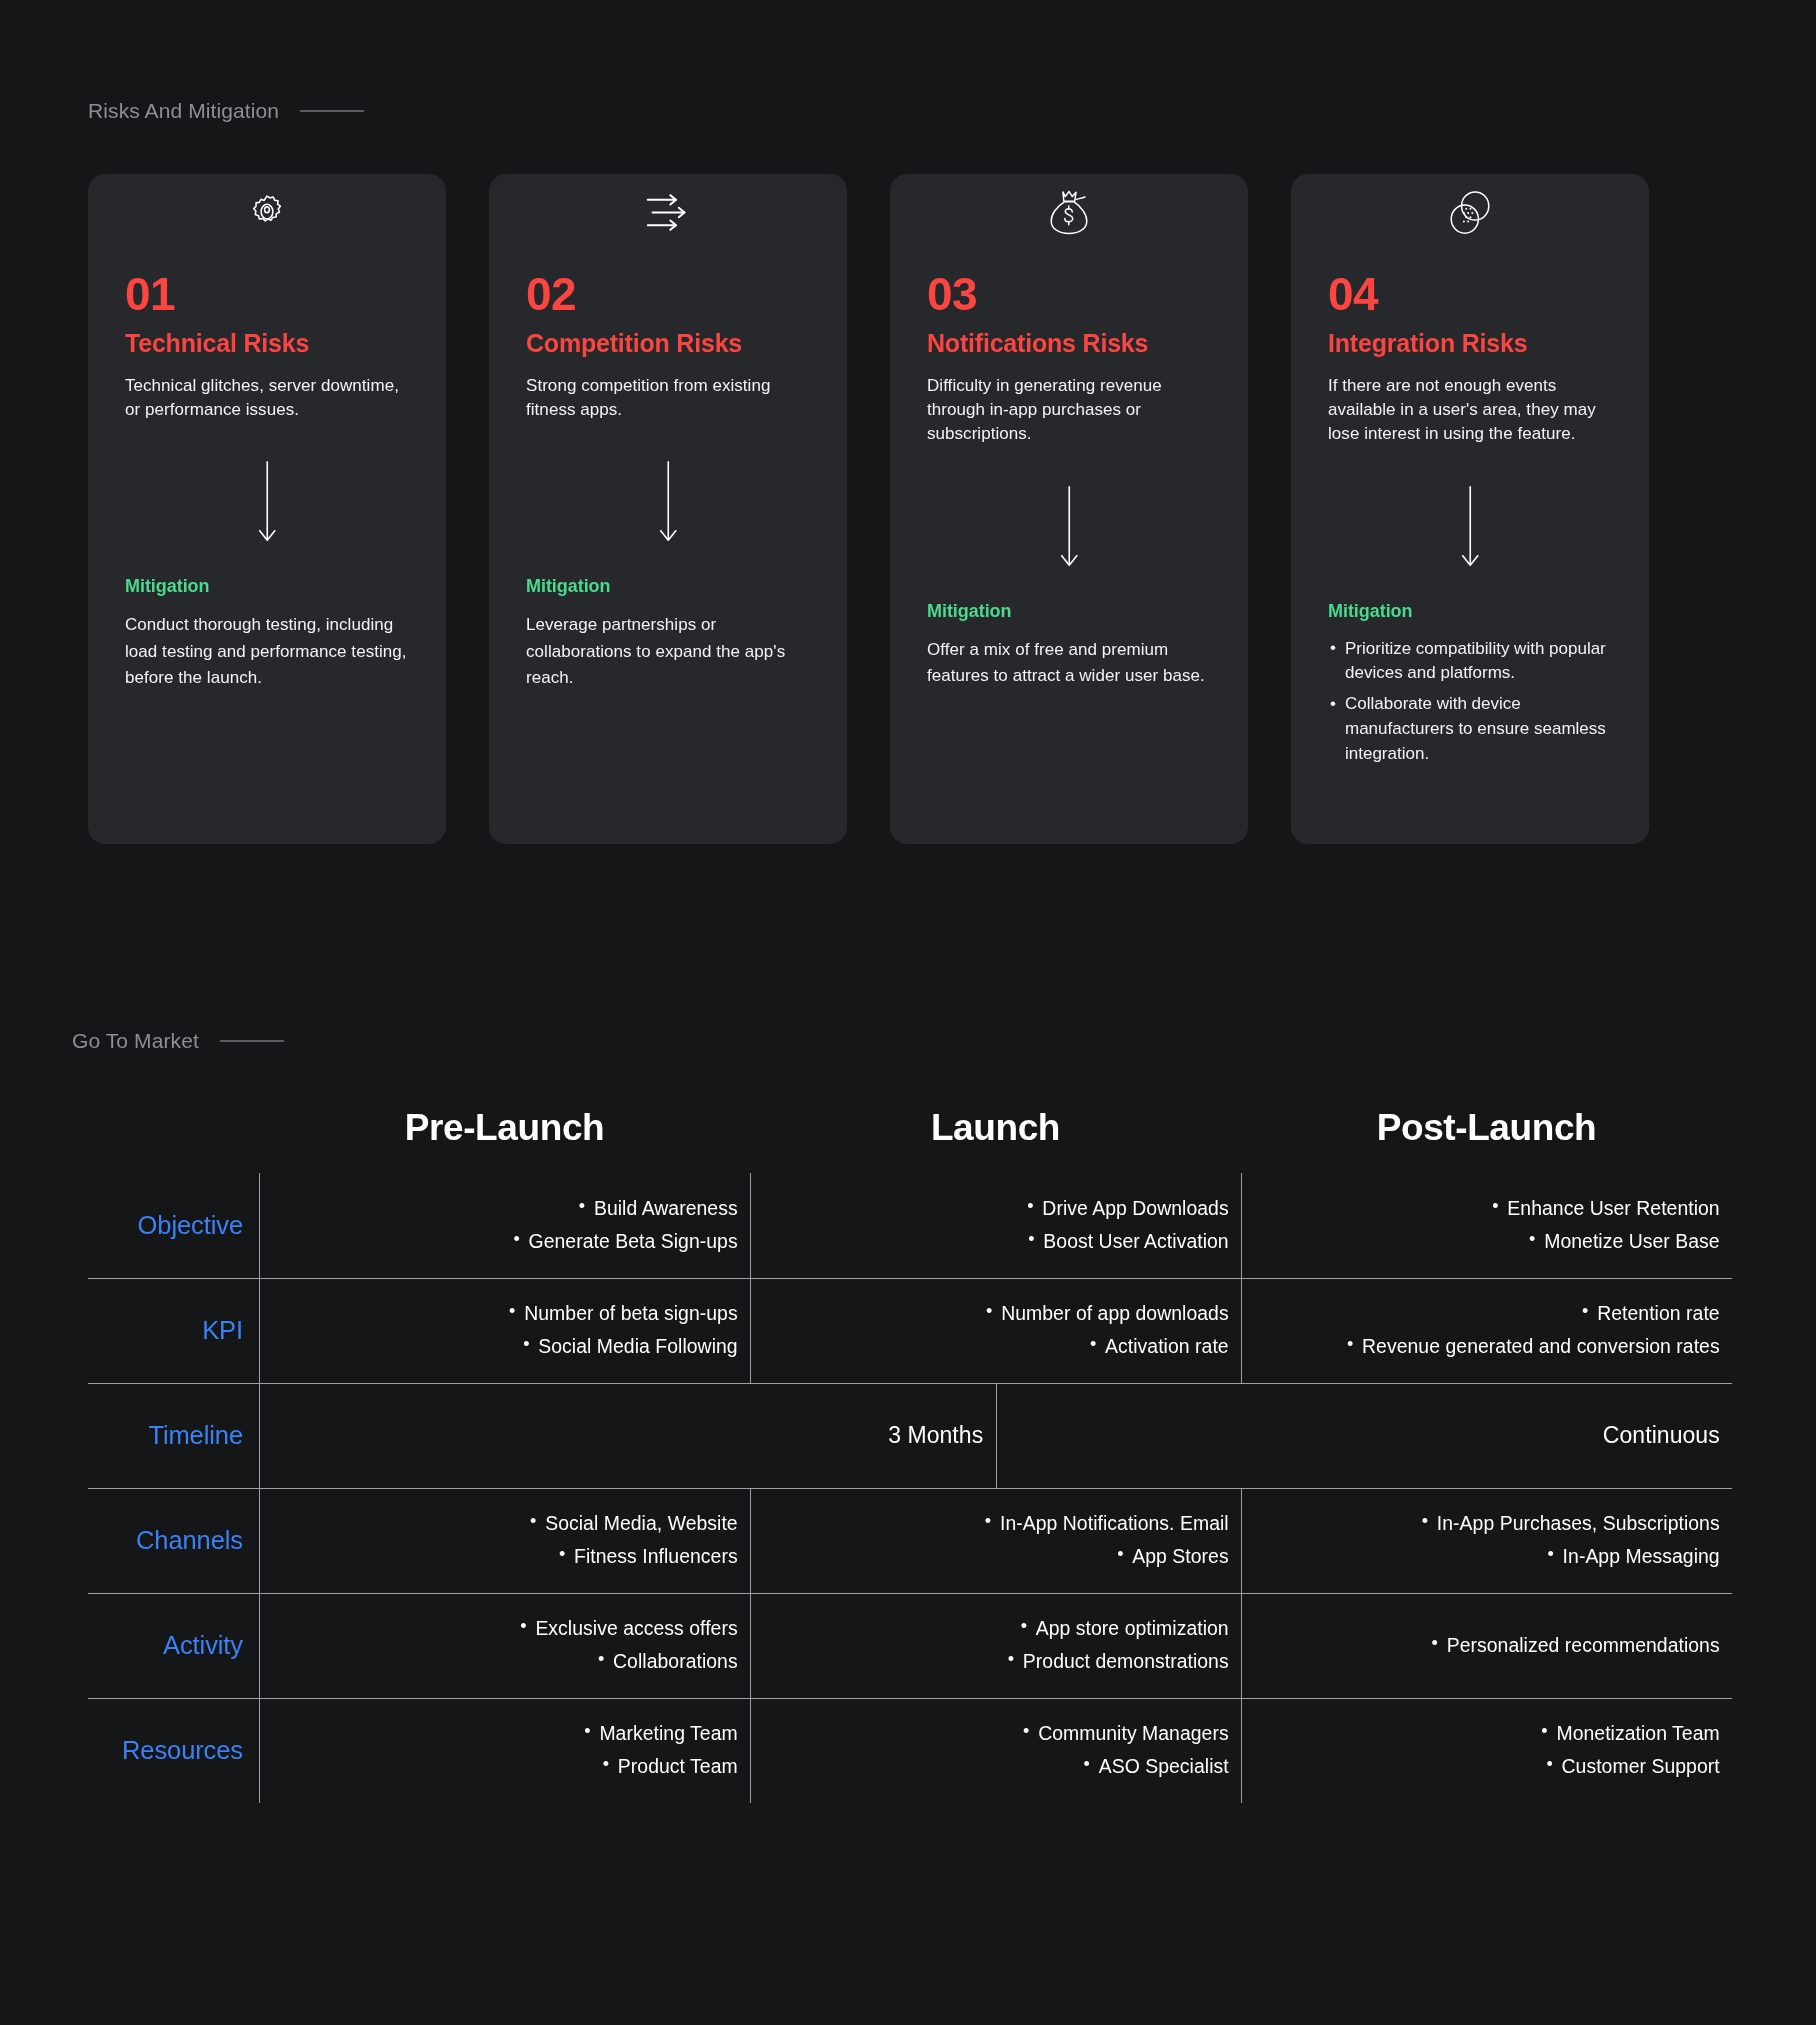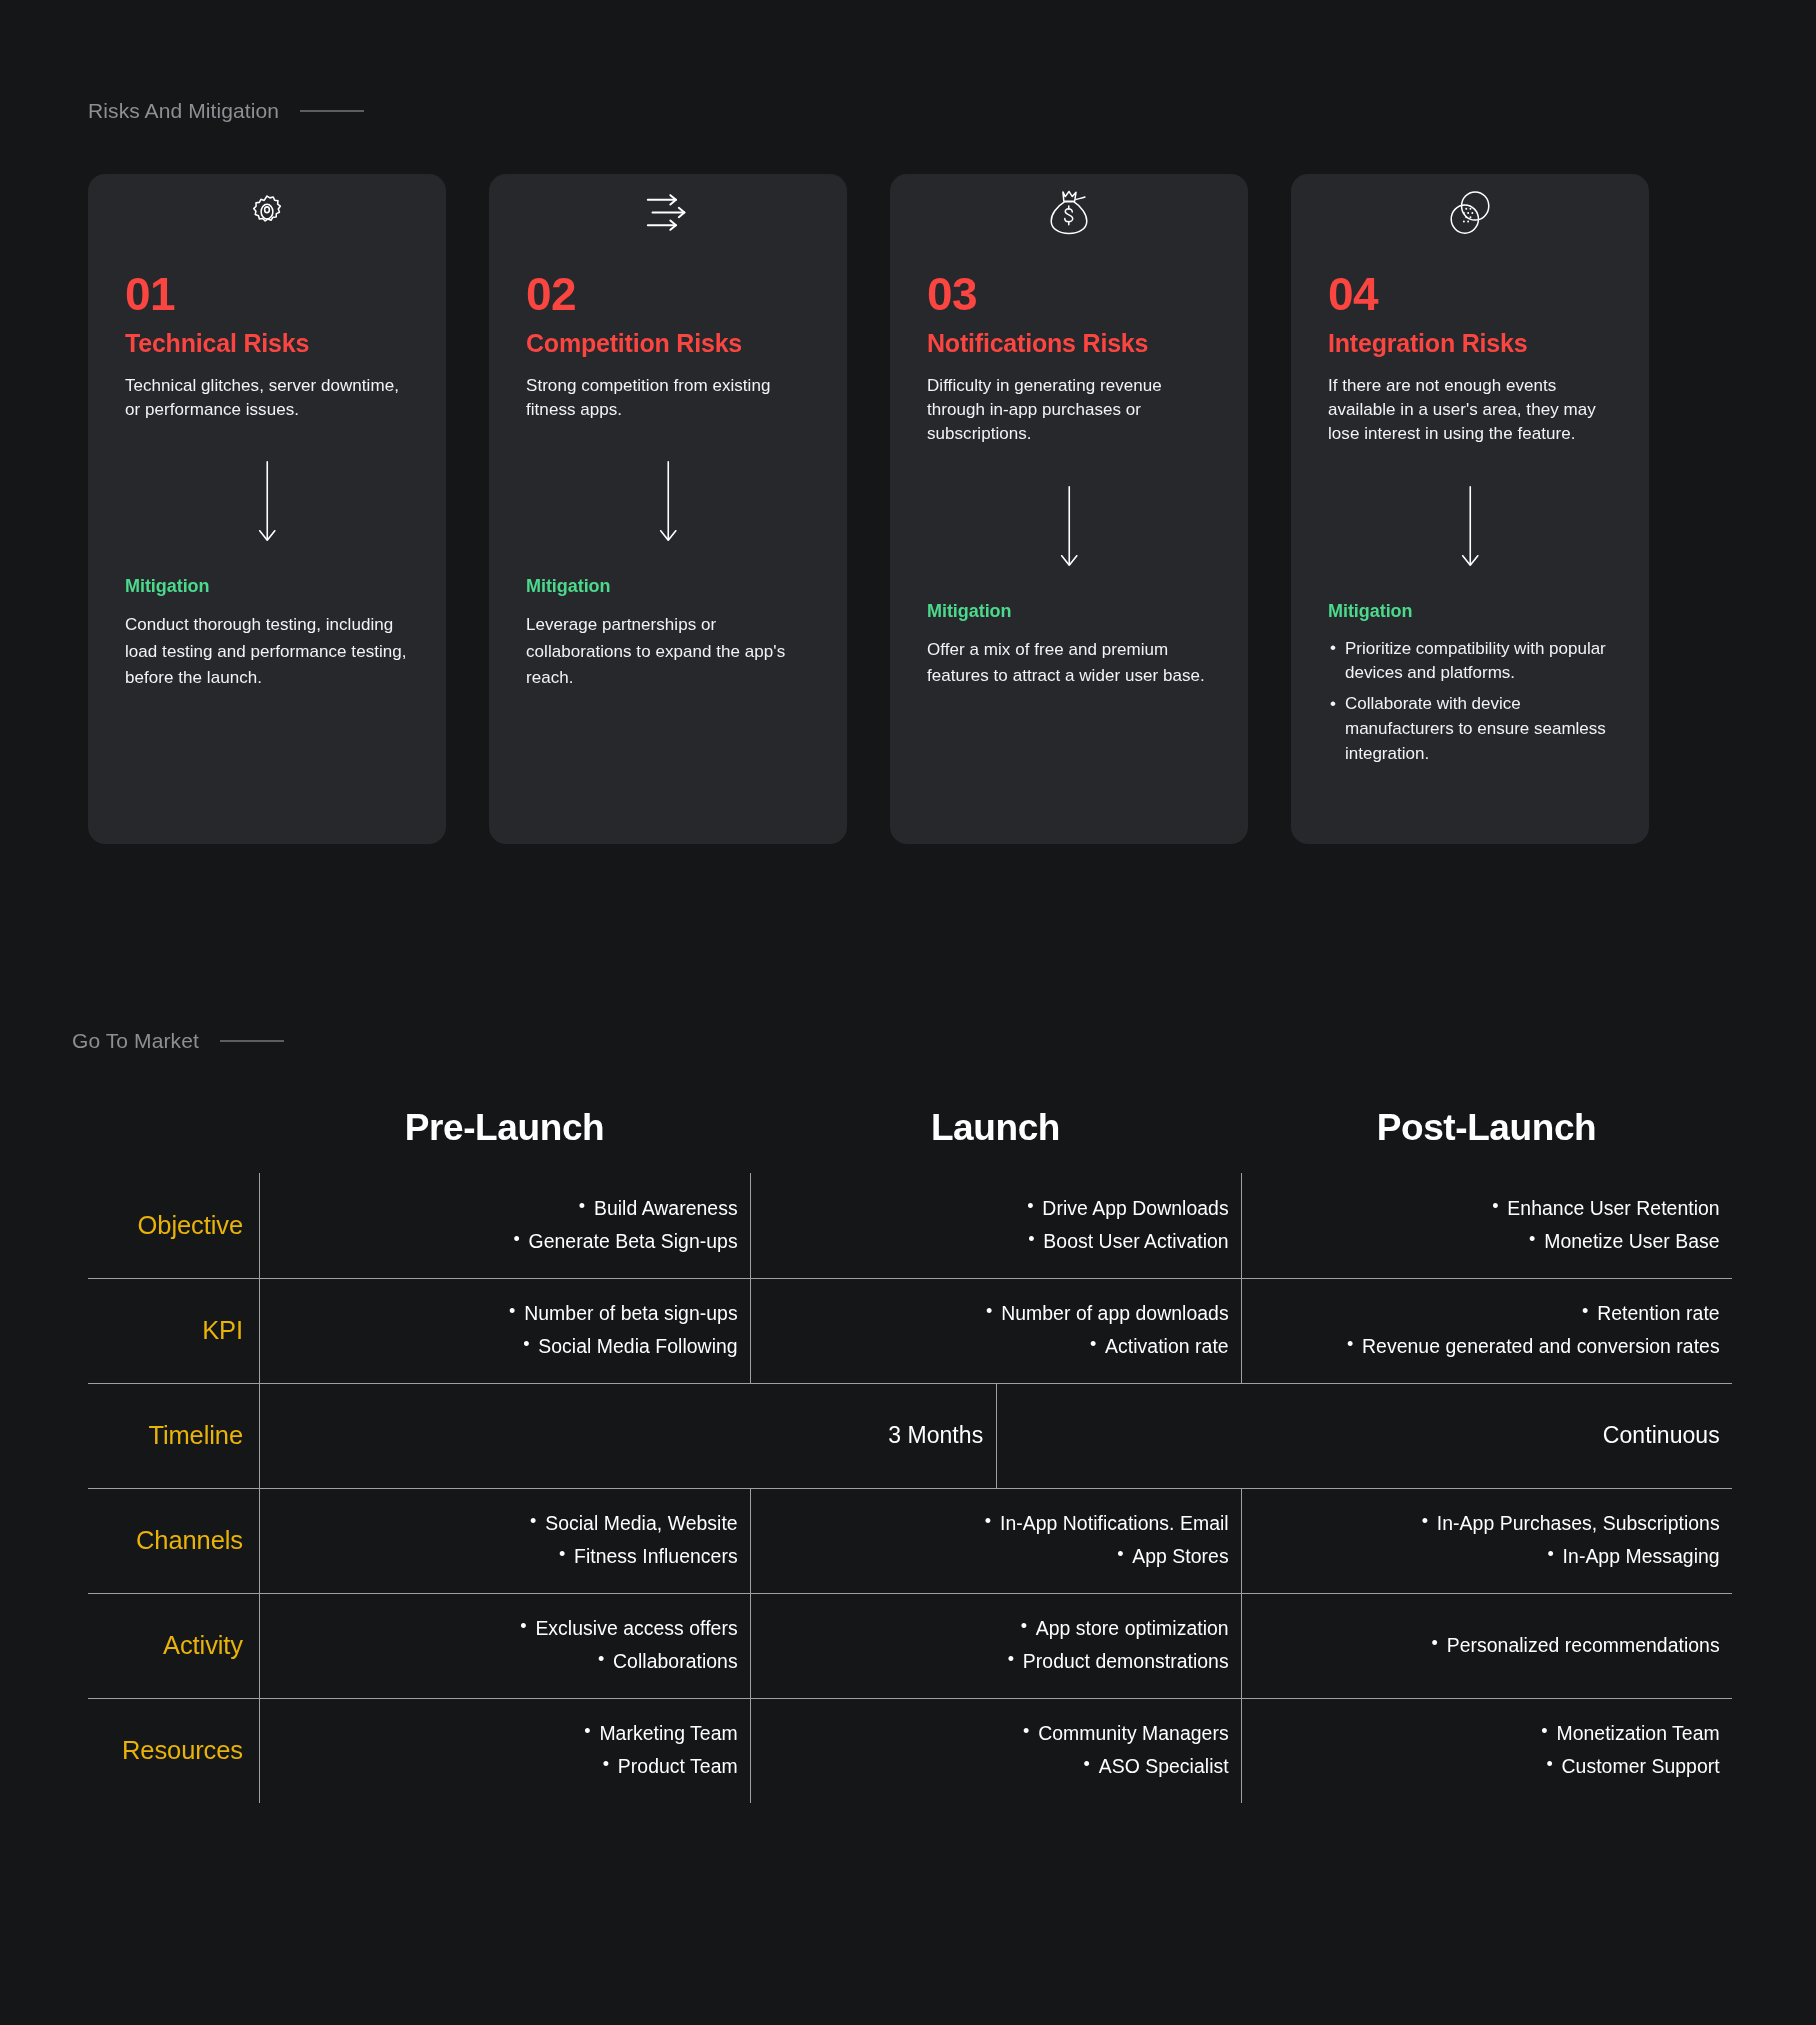--- a/index.html
+++ b/index.html
@@ -155,21 +155,21 @@
     height: 0.9px;
     background: #9EA1A4;
   }
   .row-label {
     width: 171px;
     flex: none;
     display: flex;
     align-items: center;
     justify-content: flex-end;
     padding-right: 16px;
-    color: #eab308;
+    color: #3b82f6;
     font-size: 25.5px;
     font-weight: 400;
     letter-spacing: -0.1px;
   }
   .gtm-cell {
     flex: 1;
     position: relative;
     display: flex;
     flex-direction: column;
     justify-content: center;

